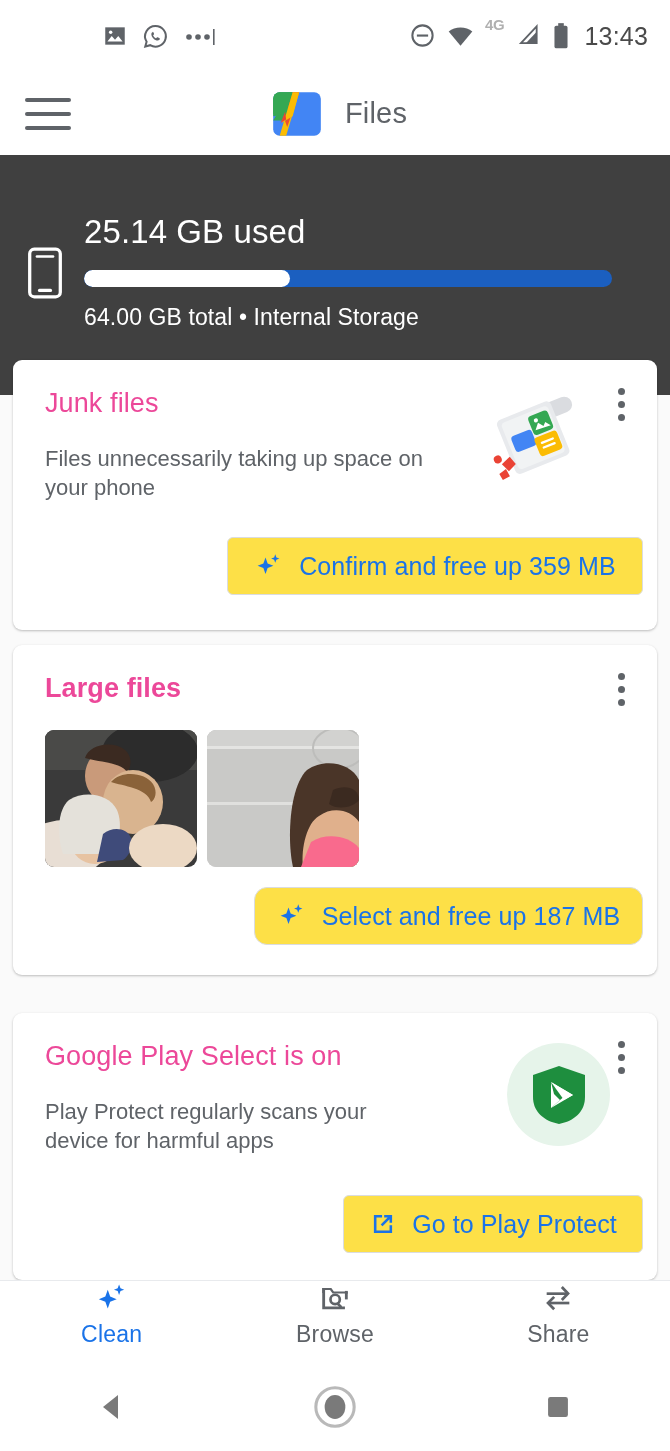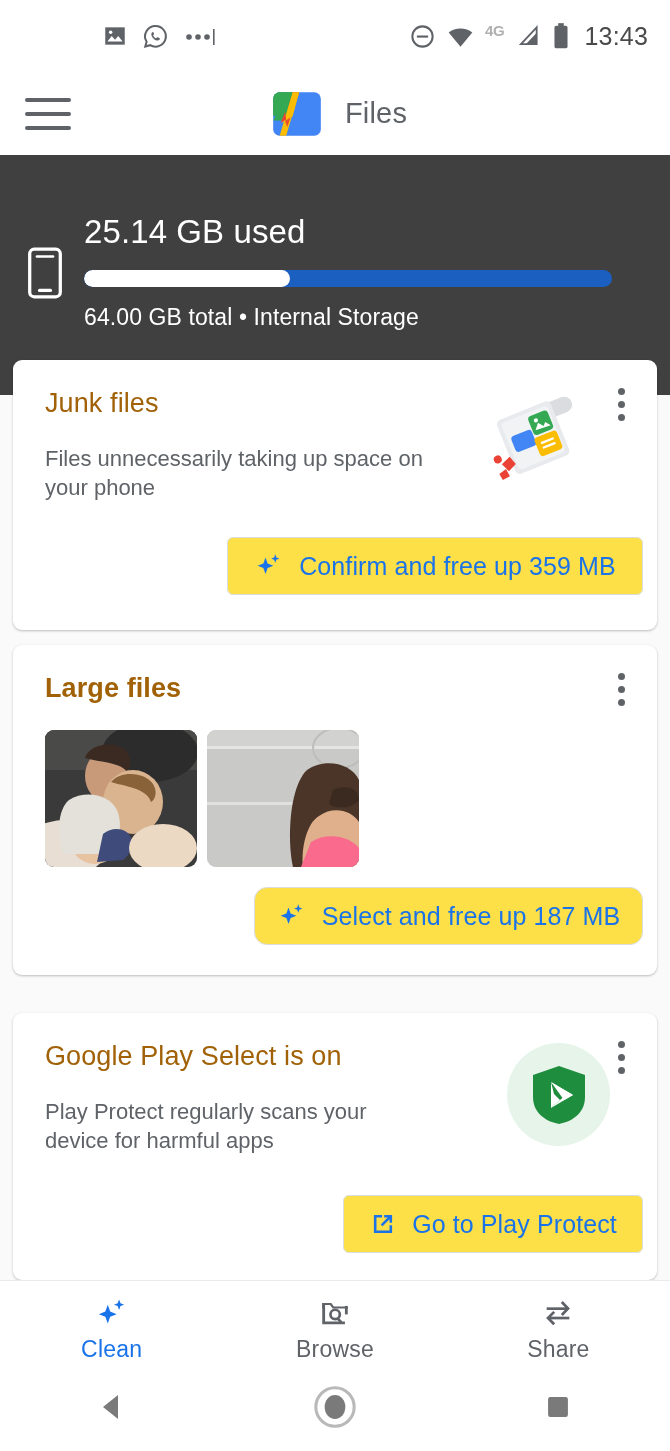--- a/index.html
+++ b/index.html
@@ -11,21 +11,21 @@
   }
   #phone { position:relative; width:670px; height:1451px; background:#fafafa; }
 
   
   .statusbar {
     position:absolute; top:0; left:0; width:670px; height:72px;
     background:#ffffff; display:flex; align-items:center;
     padding:0 22px; z-index:40;
   }
   .sb-left { display:flex; align-items:center; gap:14px; margin-left:80px; }
-  .sb-right { margin-left:auto; display:flex; align-items:center; gap:11px; }
+  .sb-right { margin-left:auto; display:flex; align-items:flex-start; gap:11px; }
   .sb-ico { display:block; }
   .sb-4g { font-size:15px; color:#b0b0b0; font-weight:700; letter-spacing:-.3px;
            position:relative; top:-6px; }
   .sb-time { font-size:25px; color:#4a4a4a; letter-spacing:.2px; margin-left:3px; }
 
   
   .appbar {
     position:absolute; top:72px; left:0; width:670px; height:83px;
     background:#ffffff; display:flex; align-items:center; z-index:40;
   }
@@ -58,21 +58,21 @@
 
   
   .content { position:absolute; top:0; left:0; width:670px; height:1381px;
              z-index:5; pointer-events:none; }
   .card {
     position:absolute; left:13px; width:644px;
     background:#ffffff; border-radius:9px;
     box-shadow:0 1px 3px rgba(0,0,0,.16), 0 1px 2px rgba(0,0,0,.10);
     pointer-events:auto;
   }
-  .card-title { font-size:27px; color:#a16207; letter-spacing:.1px; }
+  .card-title { font-size:27px; color:#ec4899; letter-spacing:.1px; }
   .card-sub { font-size:22px; color:#5f6368; line-height:1.32; margin-top:12px; }
   .kebab { position:absolute; right:18px; top:22px; width:36px; height:44px;
            display:flex; flex-direction:column; align-items:center;
            justify-content:center; gap:6px; cursor:pointer; }
   .kebab i { width:7px; height:7px; border-radius:50%; background:#5f6368; display:block; }
 
   .action-btn {
     position:absolute; border:1px solid #dadce0; border-radius:6px;
     background:#fde047; display:flex; align-items:center; justify-content:center;
     gap:15px; cursor:pointer;
@@ -100,21 +100,21 @@
   #card-play .card-sub   { position:absolute; left:32px; top:72px; width:380px; }
   .shield-wrap { position:absolute; right:47px; top:30px; width:103px; height:103px;
                  border-radius:50%; background:#e6f4ea;
                  display:flex; align-items:center; justify-content:center; }
   #btn-play { left:330px; top:182px; width:300px; height:58px; }
 
   
   .bottomnav {
     position:absolute; left:0; bottom:88px; width:670px; height:83px;
     background:#ffffff; border-top:1px solid #e8eaed;
-    display:flex; align-items:flex-end; z-index:30;
+    display:flex; align-items:flex-start; z-index:30;
   }
   .navitem { flex:1; display:flex; flex-direction:column; align-items:center;
              gap:6px; cursor:pointer; }
   .navitem .lbl { font-size:23px; color:#5f6368; letter-spacing:.2px; }
   .navitem.active .lbl { color:#1a73e8; }
 
   
   .sysnav { position:absolute; left:0; bottom:0; width:670px; height:88px;
             background:#ffffff; display:flex; align-items:center; z-index:30; }
   .sysbtn { flex:1; display:flex; align-items:center; justify-content:center;

